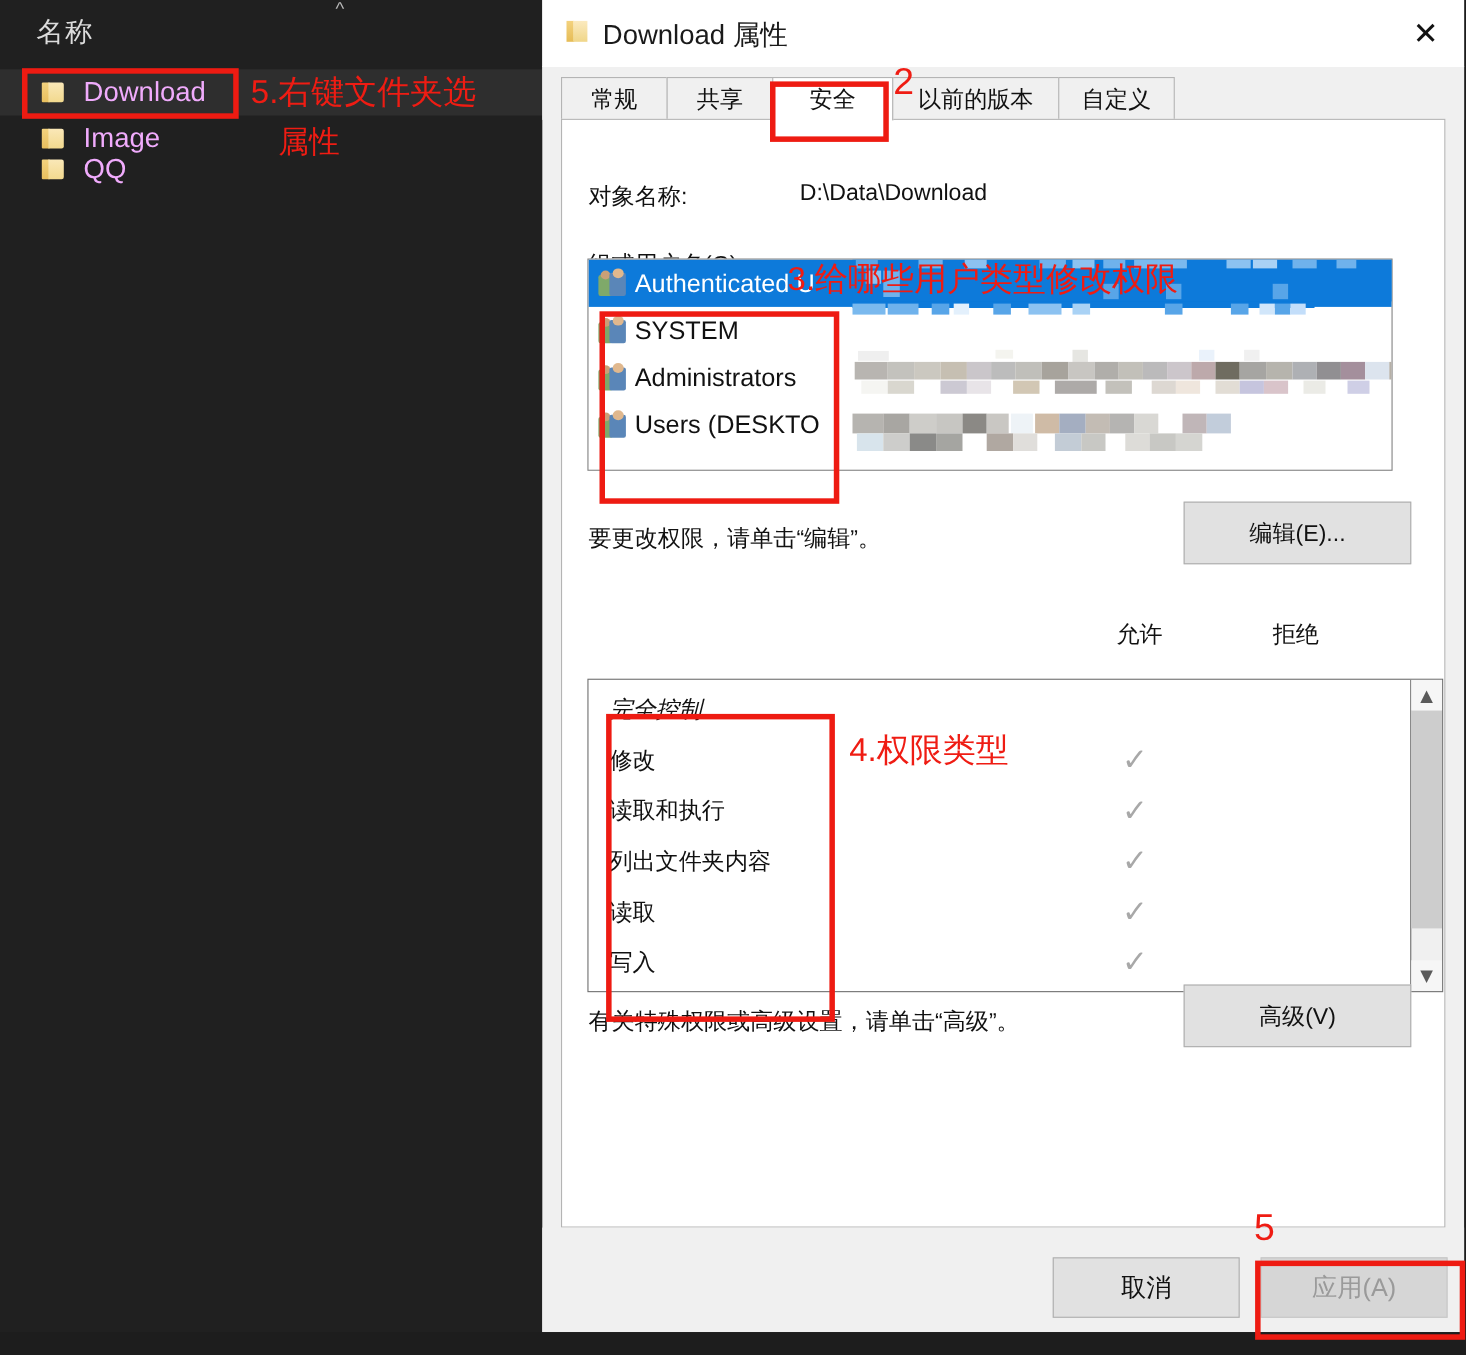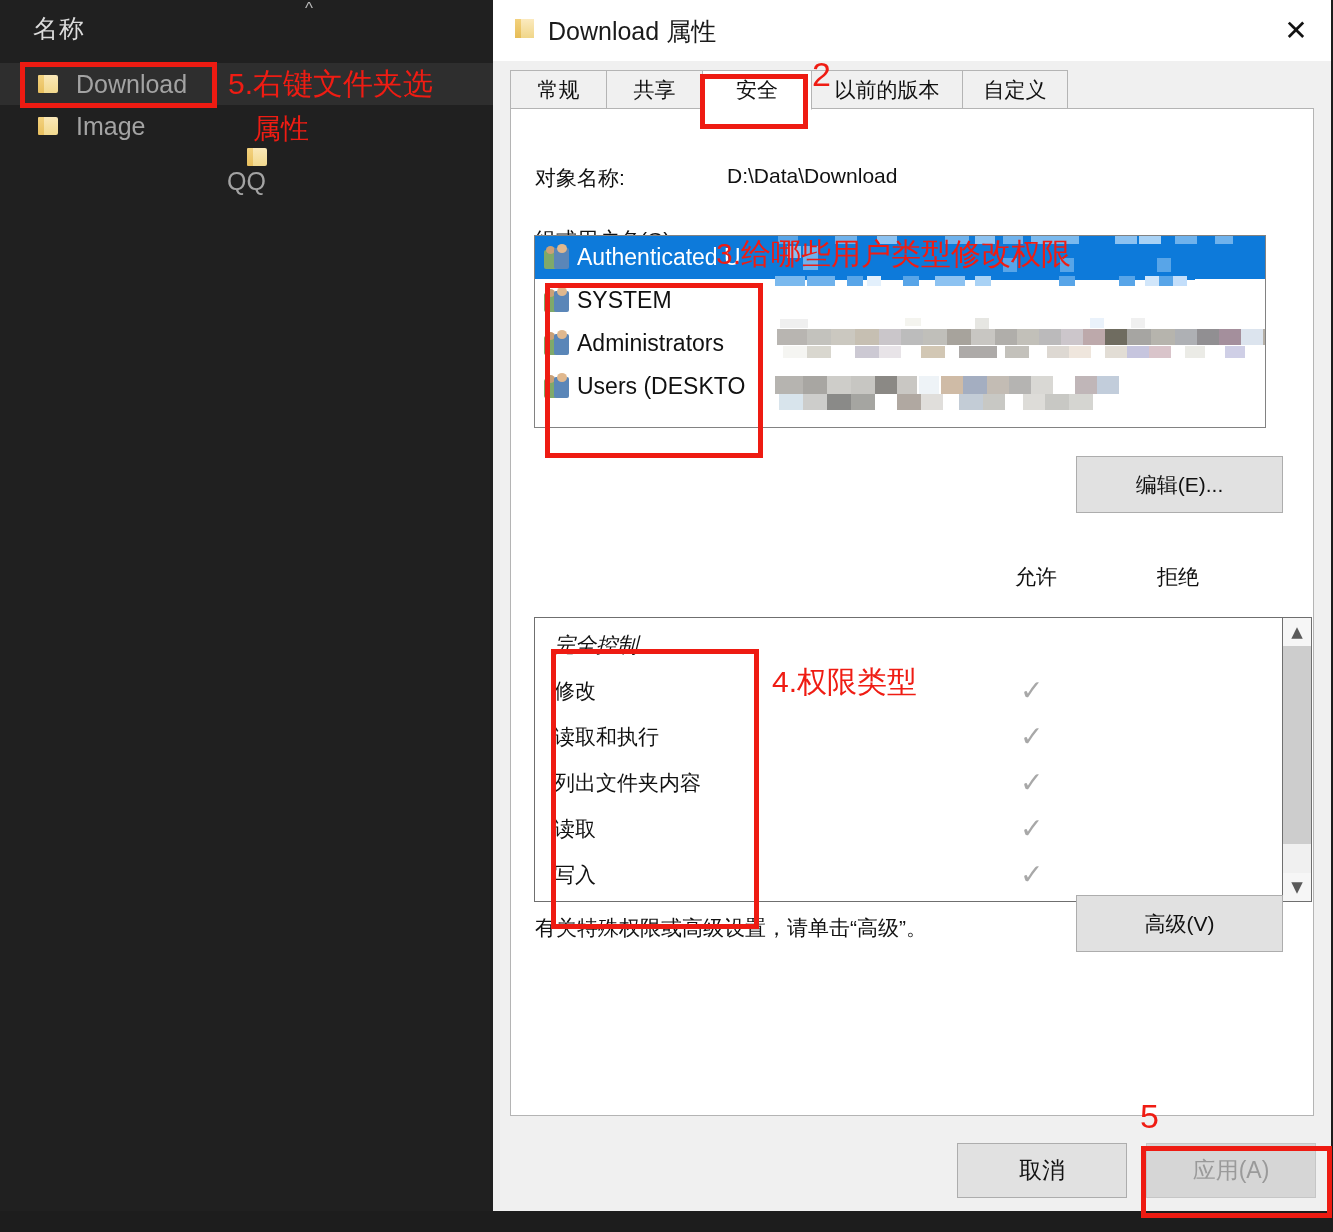--- a/index.html
+++ b/index.html
@@ -38,21 +38,21 @@
     width: 7px; height: 18px;
     background: linear-gradient(180deg,#f3d27e 0%, #e8bf5e 100%);
     border-radius: 1px 0 0 1px;
   }
   .folder-icon::after {
     content: ""; position: absolute; left: 6px; top: 1px;
     width: 14px; height: 18px;
     background: linear-gradient(180deg,#fae8b8 0%, #f2d98e 100%);
     border-radius: 0 2px 2px 0;
   }
-  .folder-label { font-size: 25px; color: #a3a3a3; font-weight: 300; }
+  .folder-label { font-size: 25px; color: #f0abfc; font-weight: 300; }
 
   
   #dialog {
     position: absolute; left: 493px; top: 0; width: 840px; height: 1211px;
     background: #f0f0f0;
     border-right: 2px solid #1d1d1d;
     border-bottom: 0;
     display: flex; flex-direction: column;
   }
   #titlebar {
@@ -210,21 +210,21 @@
   <div id="sort-chevron">^</div>
 
   <div class="folder-row selected" style="top:63px;">
     <span class="folder-icon"></span>
     <span class="folder-label">Download</span>
   </div>
   <div class="folder-row" style="top:105px;">
     <span class="folder-icon"></span>
     <span class="folder-label">Image</span>
   </div>
-  <div class="folder-row" style="top:147px;flex-direction:column;">
+  <div class="folder-row" style="top:133px;">
     <span class="folder-icon"></span>
     <span class="folder-label">QQ</span>
   </div>
 </div>
 
 <div id="dialog">
 
   <div id="titlebar">
     <span id="title-folder-icon"></span>
     <span id="title-text">Download 属性</span>
@@ -383,20 +383,21 @@
         <div class="mosaic" style="left:362px;top:158px;width:24px;height:16px;background:#b0a8a1;"></div>
         <div class="mosaic" style="left:386px;top:158px;width:22px;height:16px;background:#e0dedb;"></div>
         <div class="mosaic" style="left:424px;top:158px;width:24px;height:16px;background:#c3ccd6;"></div>
         <div class="mosaic" style="left:448px;top:158px;width:22px;height:16px;background:#c8c8c4;"></div>
         <div class="mosaic" style="left:488px;top:158px;width:22px;height:16px;background:#dddcd8;"></div>
         <div class="mosaic" style="left:510px;top:158px;width:24px;height:16px;background:#c8c8c4;"></div>
         <div class="mosaic" style="left:534px;top:158px;width:24px;height:16px;background:#d5d5d1;"></div>
       </div>
     </div>
 
+    <span class="lbl" style="left:24px; top:366px;">要更改权限，请单击“编辑”。</span>
     <div class="btn" style="left:565px; top:347px; width:207px; height:57px;">
       <span>编辑(E)...</span>
     </div>
 
     <span class="lbl" style="left:504px; top:454px;">允许</span>
     <span class="lbl" style="left:646px; top:454px;">拒绝</span>
 
     <div id="permbox">
       <div class="perm-row" style="top:4px;font-style:italic;">
         <span class="perm-label">完全控制</span>

